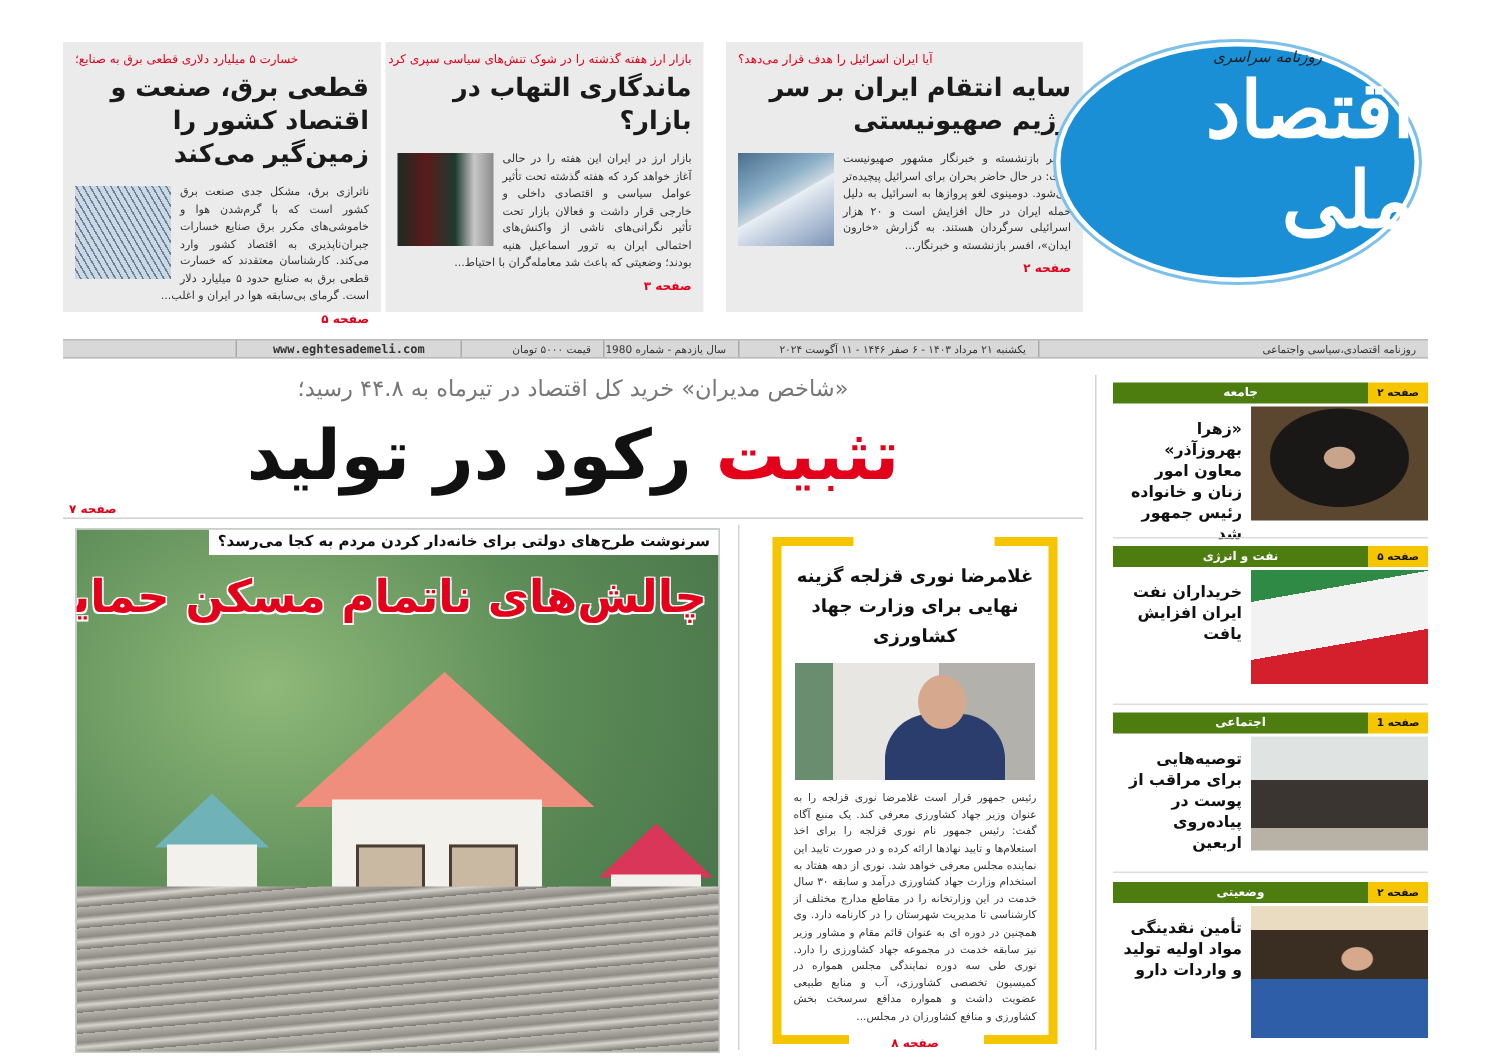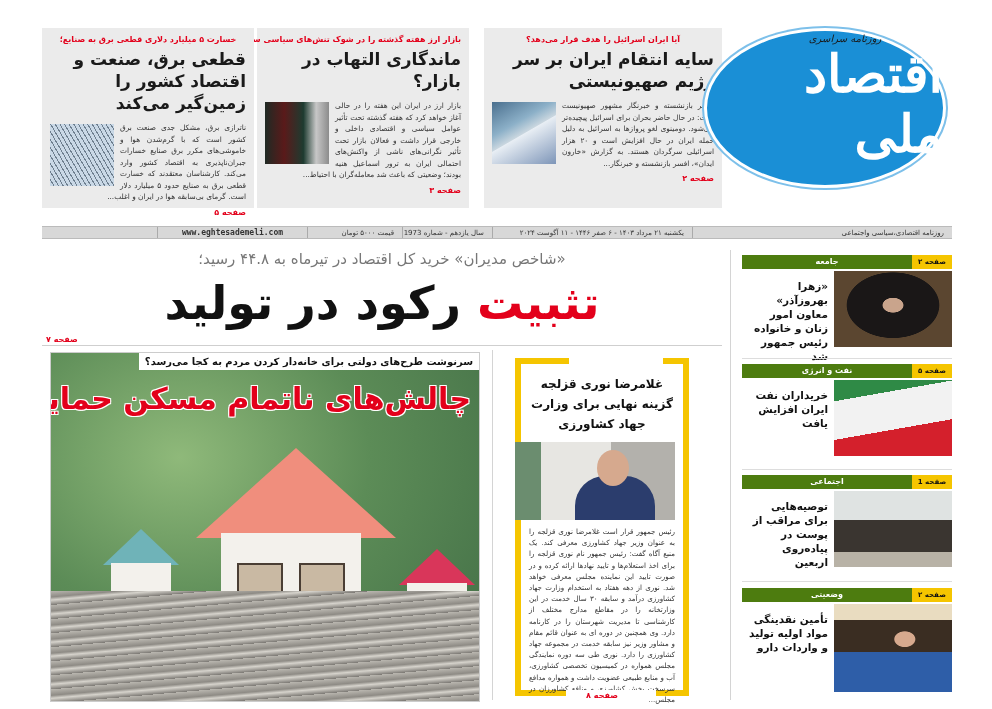--- a/index.html
+++ b/index.html
@@ -4,21 +4,21 @@
 <style>
   * { box-sizing: border-box; margin: 0; padding: 0; }
   html, body { width: 992px; height: 709px; overflow: hidden; background: #ffffff; }
   body { position: relative; font-family: "DejaVu Sans", sans-serif; color: #1a1a1a; direction: rtl; }
 
   
   .teaser {
     position: absolute; top: 28px; height: 180px;
     background: #ebebeb; padding: 6px 8px 4px 8px;
   }
-  .teaser .kicker { color: #e3001b; font-size: 8px; font-weight: bold; white-space: nowrap; text-align: center; line-height: 12px; }
+  .teaser .kicker { color: #e3001b; font-size: 8px; font-weight: normal; white-space: nowrap; text-align: left; line-height: 12px; }
   .teaser .headline { font-size: 17px; font-weight: bold; line-height: 22px; color: #1a1a1a; text-align: right; margin-top: 2px; }
   .teaser .body { position: relative; margin-top: 8px; }
   .teaser .thumb { float: left; width: 64px; height: 62px; margin: 2px 6px 2px 0; }
   .teaser .text { font-size: 7.4px; line-height: 11.5px; color: #333; text-align: justify; }
   .teaser .page { color: #e3001b; font-size: 8px; font-weight: bold; margin-top: 5px; clear: both; text-align: right; }
 
   #teaser-1 { left: 484px; width: 238px; }
   #teaser-2 { left: 257px; width: 212px; }
   #teaser-3 { left: 42px;  width: 212px; }
 
@@ -61,21 +61,21 @@
   .coins { position: absolute; bottom: 0; left: 0; width: 100%; height: 110px;
     background: repeating-linear-gradient(175deg, #b8b5ae 0px, #8e8b85 6px, #d6d3cc 9px, #7f7c77 14px); }
   .house-main { position: absolute; left: 170px; top: 180px; width: 140px; height: 110px; background: #f3f1ec; }
   .house-main .win { position: absolute; top: 30px; width: 46px; height: 44px; background: #c9b9a3; border: 2px solid #4a3e34; }
   .roof-main { position: absolute; left: 145px; top: 95px; width: 0; height: 0; border-left: 100px solid transparent; border-right: 100px solid transparent; border-bottom: 90px solid #f08e7d; }
   .house-small { position: absolute; width: 60px; height: 55px; background: #f3f1ec; }
   .house-small .door { position: absolute; bottom: 0; right: 14px; width: 12px; height: 26px; background: #b5593a; }
   .roof-small { position: absolute; width: 0; height: 0; border-left: 38px solid transparent; border-right: 38px solid transparent; border-bottom: 36px solid; }
 
   
-  .yellow-box { position: absolute; top: 358px; left: 515px; width: 174px; height: 338px; border: 6px solid #f5c500; border-top-width: 6px; background: #fff; padding: 10px 8px 4px 8px; }
+  .yellow-box { position: absolute; top: 358px; left: 515px; width: 190px; height: 338px; border: 6px solid #f5c500; border-top-width: 6px; background: #fff; padding: 10px 8px 4px 8px; }
   .yellow-box .gap { position: absolute; top: -6px; left: 48px; width: 94px; height: 6px; background: #fff; }
   .yellow-box .gap.bottom { top: auto; bottom: -6px; left: 45px; width: 90px; }
   .yellow-box .title { font-size: 12px; font-weight: bold; line-height: 20px; text-align: center; color: #111; }
   .yellow-box .photo { margin: 8px auto 6px auto; width: 160px; height: 78px;
     background: linear-gradient(90deg, #6b8d6f 0 16%, #e7e6e2 16% 60%, #b3b1ac 60% 100%); position: relative; }
   .yellow-box .photo .suit { position: absolute; left: 60px; bottom: 0; width: 80px; height: 44px; background: #2b3d6d; border-radius: 30px 30px 0 0; }
   .yellow-box .photo .head { position: absolute; left: 82px; top: 8px; width: 32px; height: 36px; background: #d6a98e; border-radius: 50%; }
   .yellow-box .text { font-size: 7.1px; line-height: 11.2px; color: #333; text-align: justify; }
   .yellow-box .page { position: absolute; bottom: -10px; left: 0; width: 100%; text-align: center; color: #e3001b; font-size: 8px; font-weight: bold; }
 
@@ -132,21 +132,21 @@
 </div>
 
 <div class="logo">
   <div class="sub">روزنامه سراسری</div>
   <div class="name">اقتصاد ملی</div>
 </div>
 
 <div class="strip">
   <div class="cell tagline">روزنامه اقتصادی،سیاسی واجتماعی</div>
   <div class="cell date">یکشنبه ۲۱ مرداد ۱۴۰۳ - ۶ صفر ۱۴۴۶ - ۱۱ آگوست ۲۰۲۴</div>
-  <div class="cell issue">سال یازدهم - شماره 1973</div>
+  <div class="cell issue">سال یازدهم - شماره 1980</div>
   <div class="cell price">قیمت ۵۰۰۰ تومان</div>
   <div class="cell url">www.eghtesademeli.com</div>
   <div class="cell blank"></div>
 </div>
 
 <div class="lead-kicker">«شاخص مدیران» خرید کل اقتصاد در تیرماه به ۴۴.۸ رسید؛</div>
 <div class="lead-title">
   <span class="red">تثبیت</span><span> رکود در تولید</span>
 </div>
 <div class="lead-page">صفحه ۷</div>

